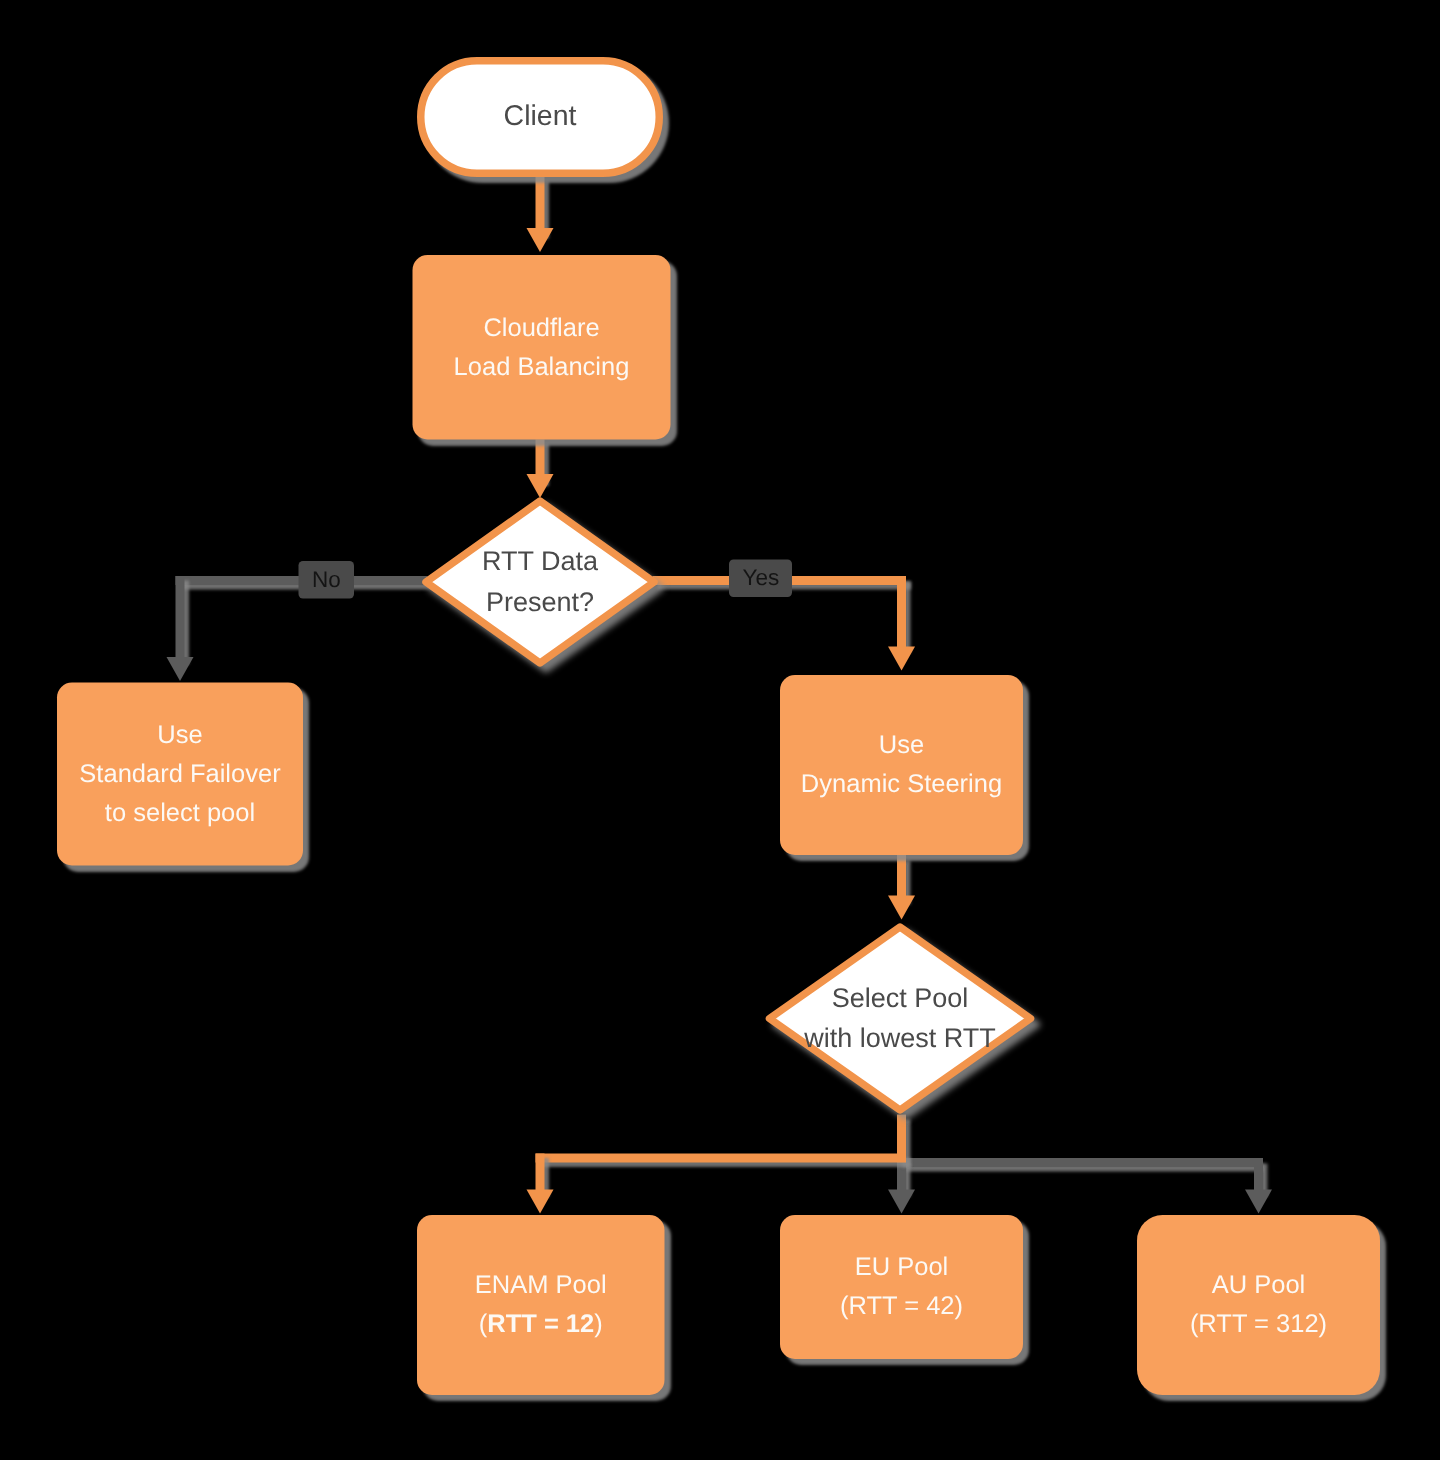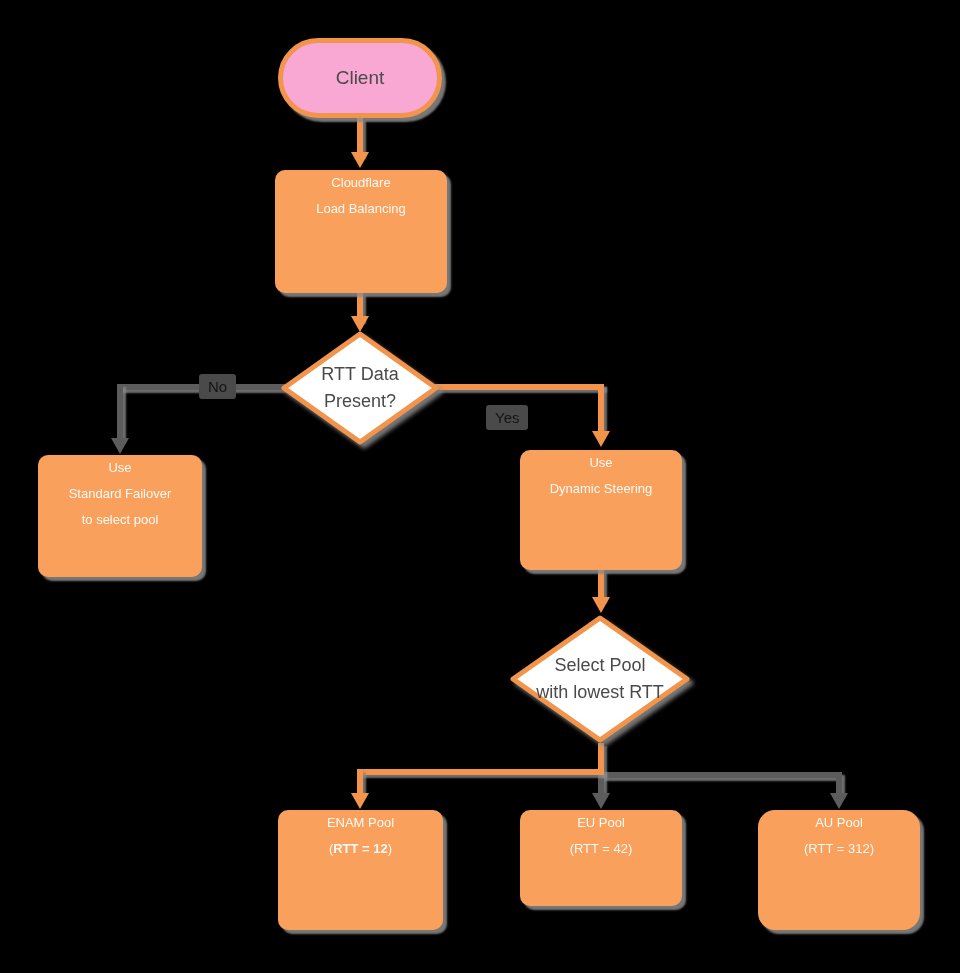--- a/index.html
+++ b/index.html
@@ -10,27 +10,27 @@
     overflow:hidden;
   }
   
   .node-box {
     position:absolute;
     background:var(--orange-fill);
     border-radius:10px;
     box-shadow:4px 4px 2px rgba(140,140,140,0.85);
     color:var(--white-text);
     display:flex; flex-direction:column;
-    align-items:center; justify-content:flex-start;
-    text-align:center; font-size:13px; line-height:26px;
+    align-items:center; justify-content:center;
+    text-align:center; font-size:17px; line-height:26px;
   }
   .node-box .line { display:block; }
   .stadium {
     position:absolute;
-    background:#f9a8d4;
+    background:#ffffff;
     border:5px solid var(--orange-stroke);
     border-radius:42px;
     box-shadow:4px 4px 2px rgba(140,140,140,0.85);
     display:flex; align-items:center; justify-content:center;
     color:var(--dark-text); font-size:19px;
   }
   .diamond-wrap { position:absolute; }
   .diamond-wrap svg { display:block; filter:drop-shadow(4px 4px 2px rgba(140,140,140,0.85)); }
   .diamond-poly { fill:#ffffff; stroke:var(--orange-stroke); stroke-width:5; stroke-linejoin:round; }
   .diamond-text {
@@ -145,15 +145,15 @@
     <span class="line">EU Pool</span>
     <span class="line">(RTT = 42)</span>
   </div>
 
   <div class="node-box" style="left:758px; top:810px; width:162px; height:120px;border-radius:17px;">
     <span class="line">AU Pool</span>
     <span class="line">(RTT = 312)</span>
   </div>
 
   <div class="edge-label" style="left:199px; top:374px;">No</div>
-  <div class="edge-label" style="left:486px; top:373px;margin-top:32px;">Yes</div>
+  <div class="edge-label" style="left:486px; top:373px;">Yes</div>
 
 </div>
 
 </body></html>

